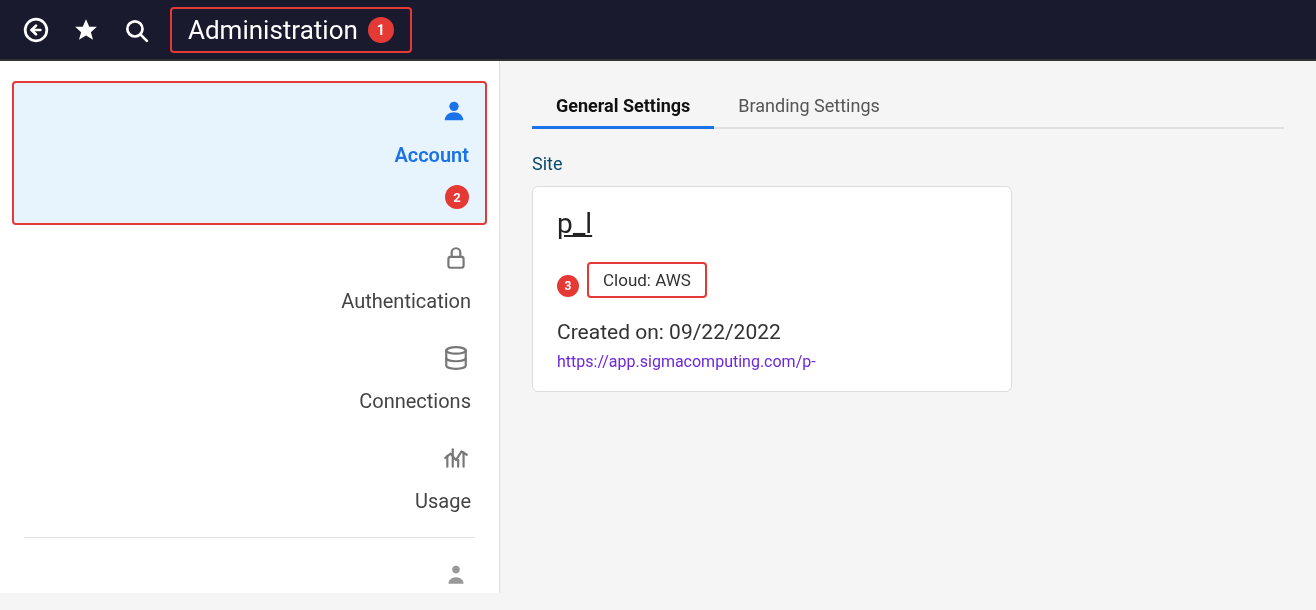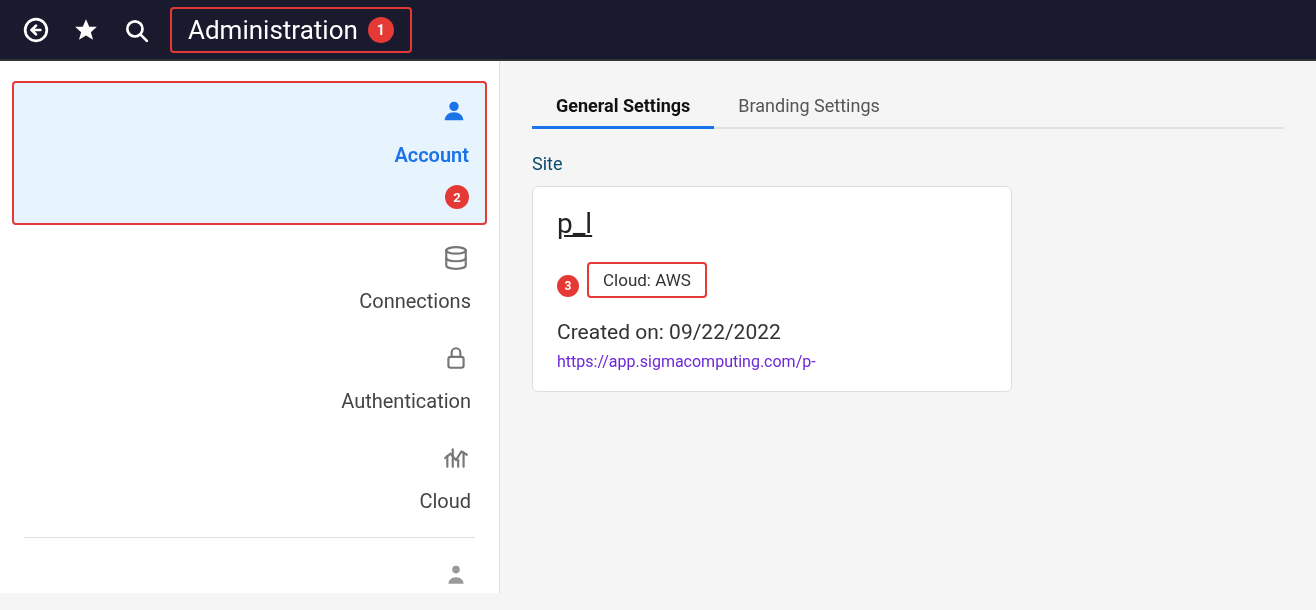--- a/index.html
+++ b/index.html
@@ -225,49 +225,49 @@
           <path d="M4 20c0-4 3.6-7 8-7s8 3 8 7" fill="#1a73e8"></path>
         </svg>
       </span>
       <span class="sidebar-label">Account</span>
       <div class="badge sidebar-badge">2</div>
     </div>
 
     <div class="sidebar-item">
       <span class="sidebar-icon">
         <svg width="26" height="26" viewBox="0 0 24 24" fill="none" stroke="#777" stroke-width="2" stroke-linecap="round" stroke-linejoin="round">
+          <rect x="5" y="11" width="14" height="10" rx="2"></rect>
+          <path d="M8 11V7a4 4 0 0 1 8 0v4"></path>
+        </svg>
+      </span>
+      <span class="sidebar-label">Authentication</span>
+    </div>
+
+    <div class="sidebar-item">
+      <span class="sidebar-icon">
+        <svg width="26" height="26" viewBox="0 0 24 24" fill="none" stroke="#777" stroke-width="2" stroke-linecap="round" stroke-linejoin="round">
           <ellipse cx="12" cy="5" rx="9" ry="3"></ellipse>
           <path d="M21 12c0 1.66-4 3-9 3s-9-1.34-9-3"></path>
           <path d="M3 5v14c0 1.66 4 3 9 3s9-1.34 9-3V5"></path>
         </svg>
       </span>
       <span class="sidebar-label">Connections</span>
-    </div>
-
-    <div class="sidebar-item">
-      <span class="sidebar-icon">
-        <svg width="26" height="26" viewBox="0 0 24 24" fill="none" stroke="#777" stroke-width="2" stroke-linecap="round" stroke-linejoin="round">
-          <rect x="5" y="11" width="14" height="10" rx="2"></rect>
-          <path d="M8 11V7a4 4 0 0 1 8 0v4"></path>
-        </svg>
-      </span>
-      <span class="sidebar-label">Authentication</span>
     </div>
 
     <div class="sidebar-item">
       <span class="sidebar-icon">
         <svg width="26" height="26" viewBox="0 0 24 24" fill="none" stroke="#777" stroke-width="2" stroke-linecap="round" stroke-linejoin="round">
           <line x1="4" y1="20" x2="4" y2="10"></line>
           <line x1="9" y1="20" x2="9" y2="4"></line>
           <line x1="14" y1="20" x2="14" y2="14"></line>
           <line x1="19" y1="20" x2="19" y2="7"></line>
           <path d="M2 12 L7 8 L12 14 L17 6 L22 9" stroke="#777" fill="none"></path>
         </svg>
       </span>
-      <span class="sidebar-label">Cloud</span>
+      <span class="sidebar-label">Usage</span>
     </div>
 
     <div class="sidebar-divider"></div>
 
     <div class="sidebar-item">
       <span class="sidebar-icon">
         <svg width="26" height="26" viewBox="0 0 24 24" fill="#999">
           <circle cx="12" cy="7" r="3.5"></circle>
           <path d="M5 20c0-3.3 3.1-6 7-6s7 2.7 7 6" fill="#999"></path>
         </svg>

